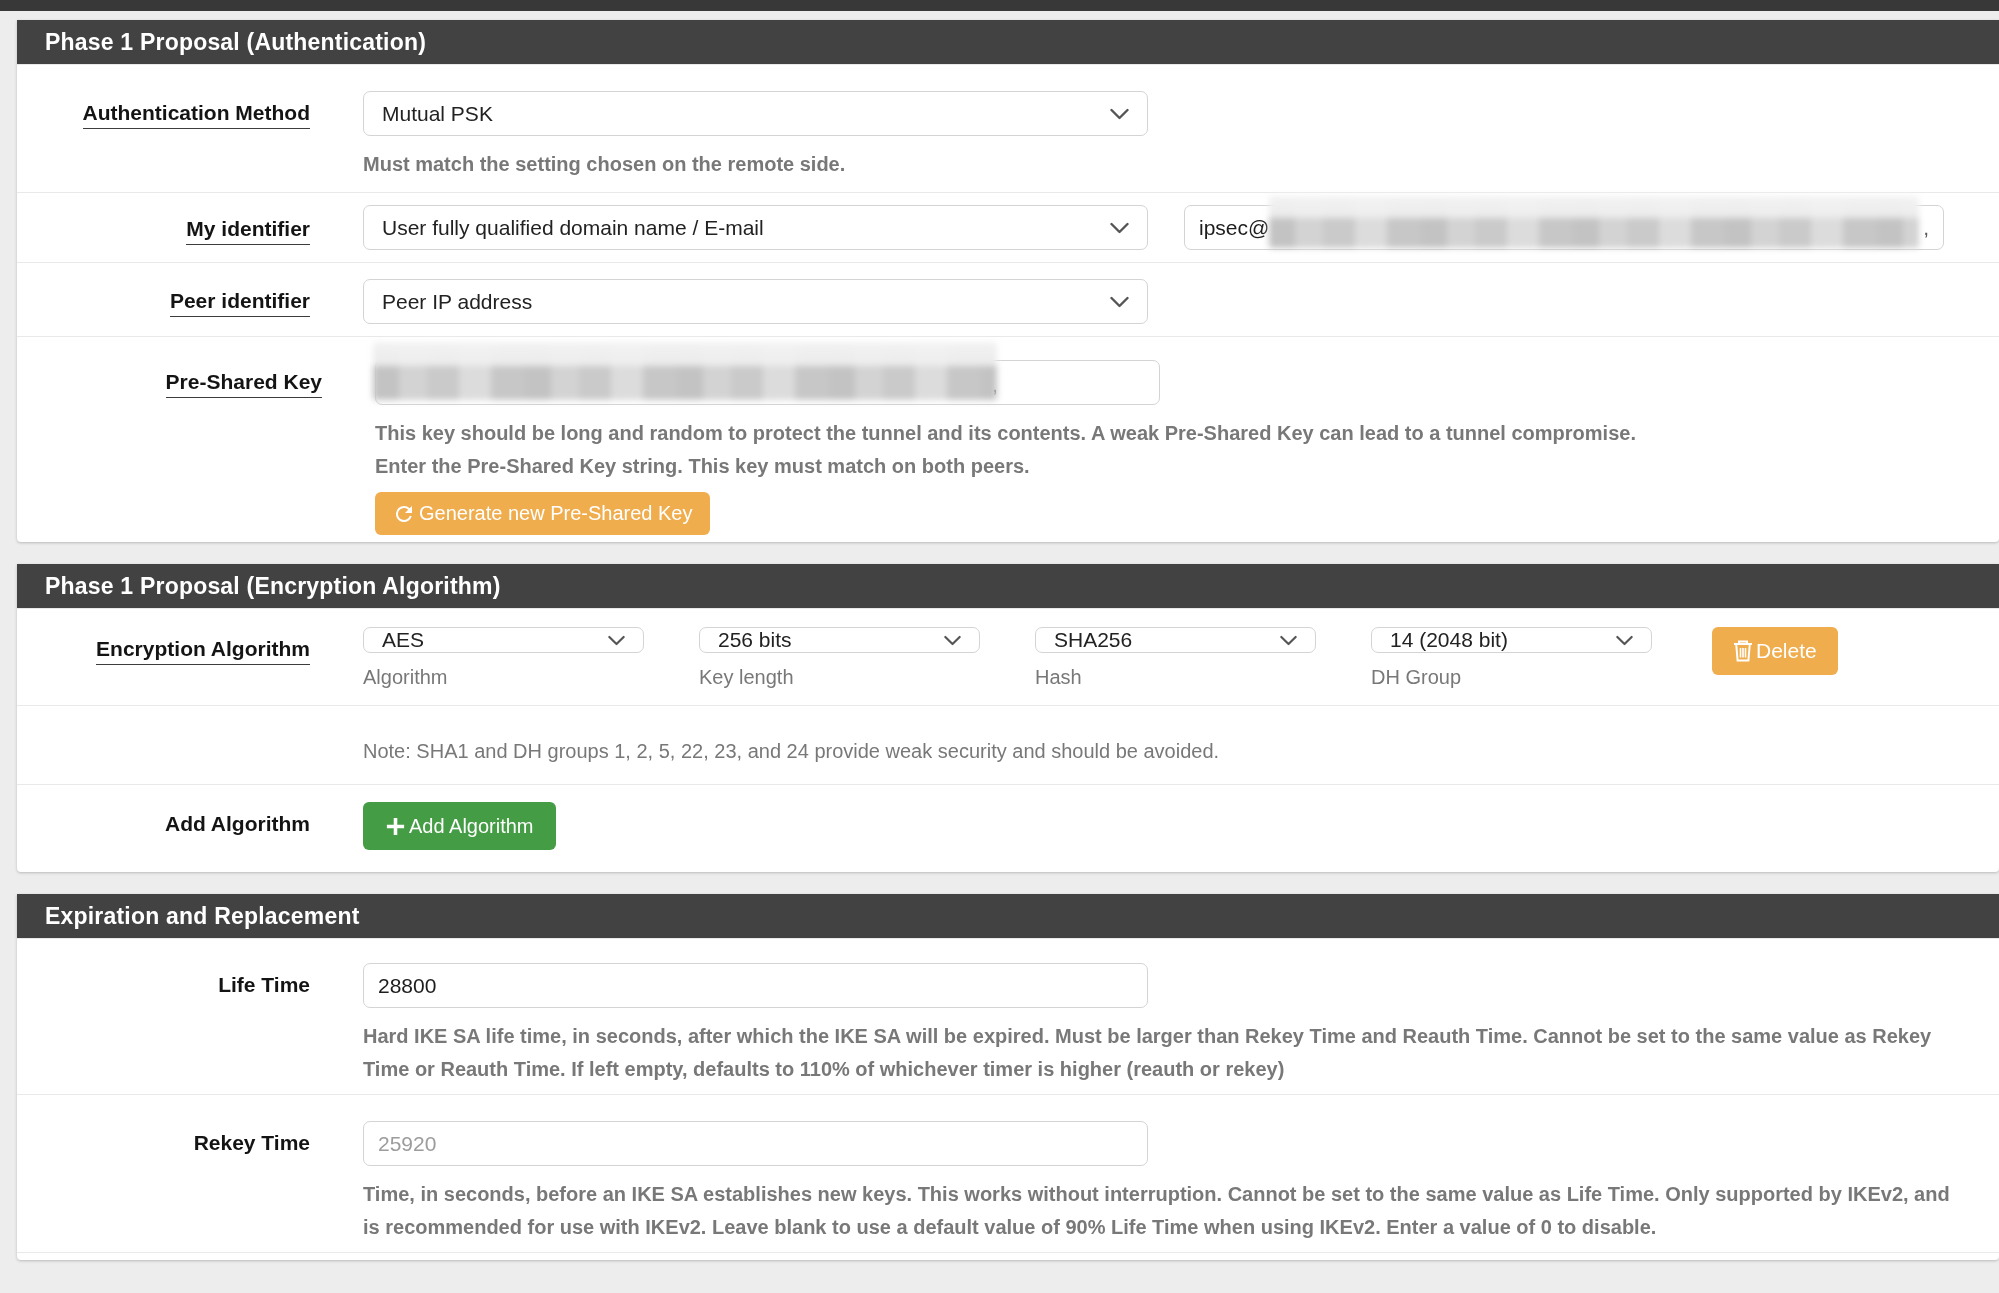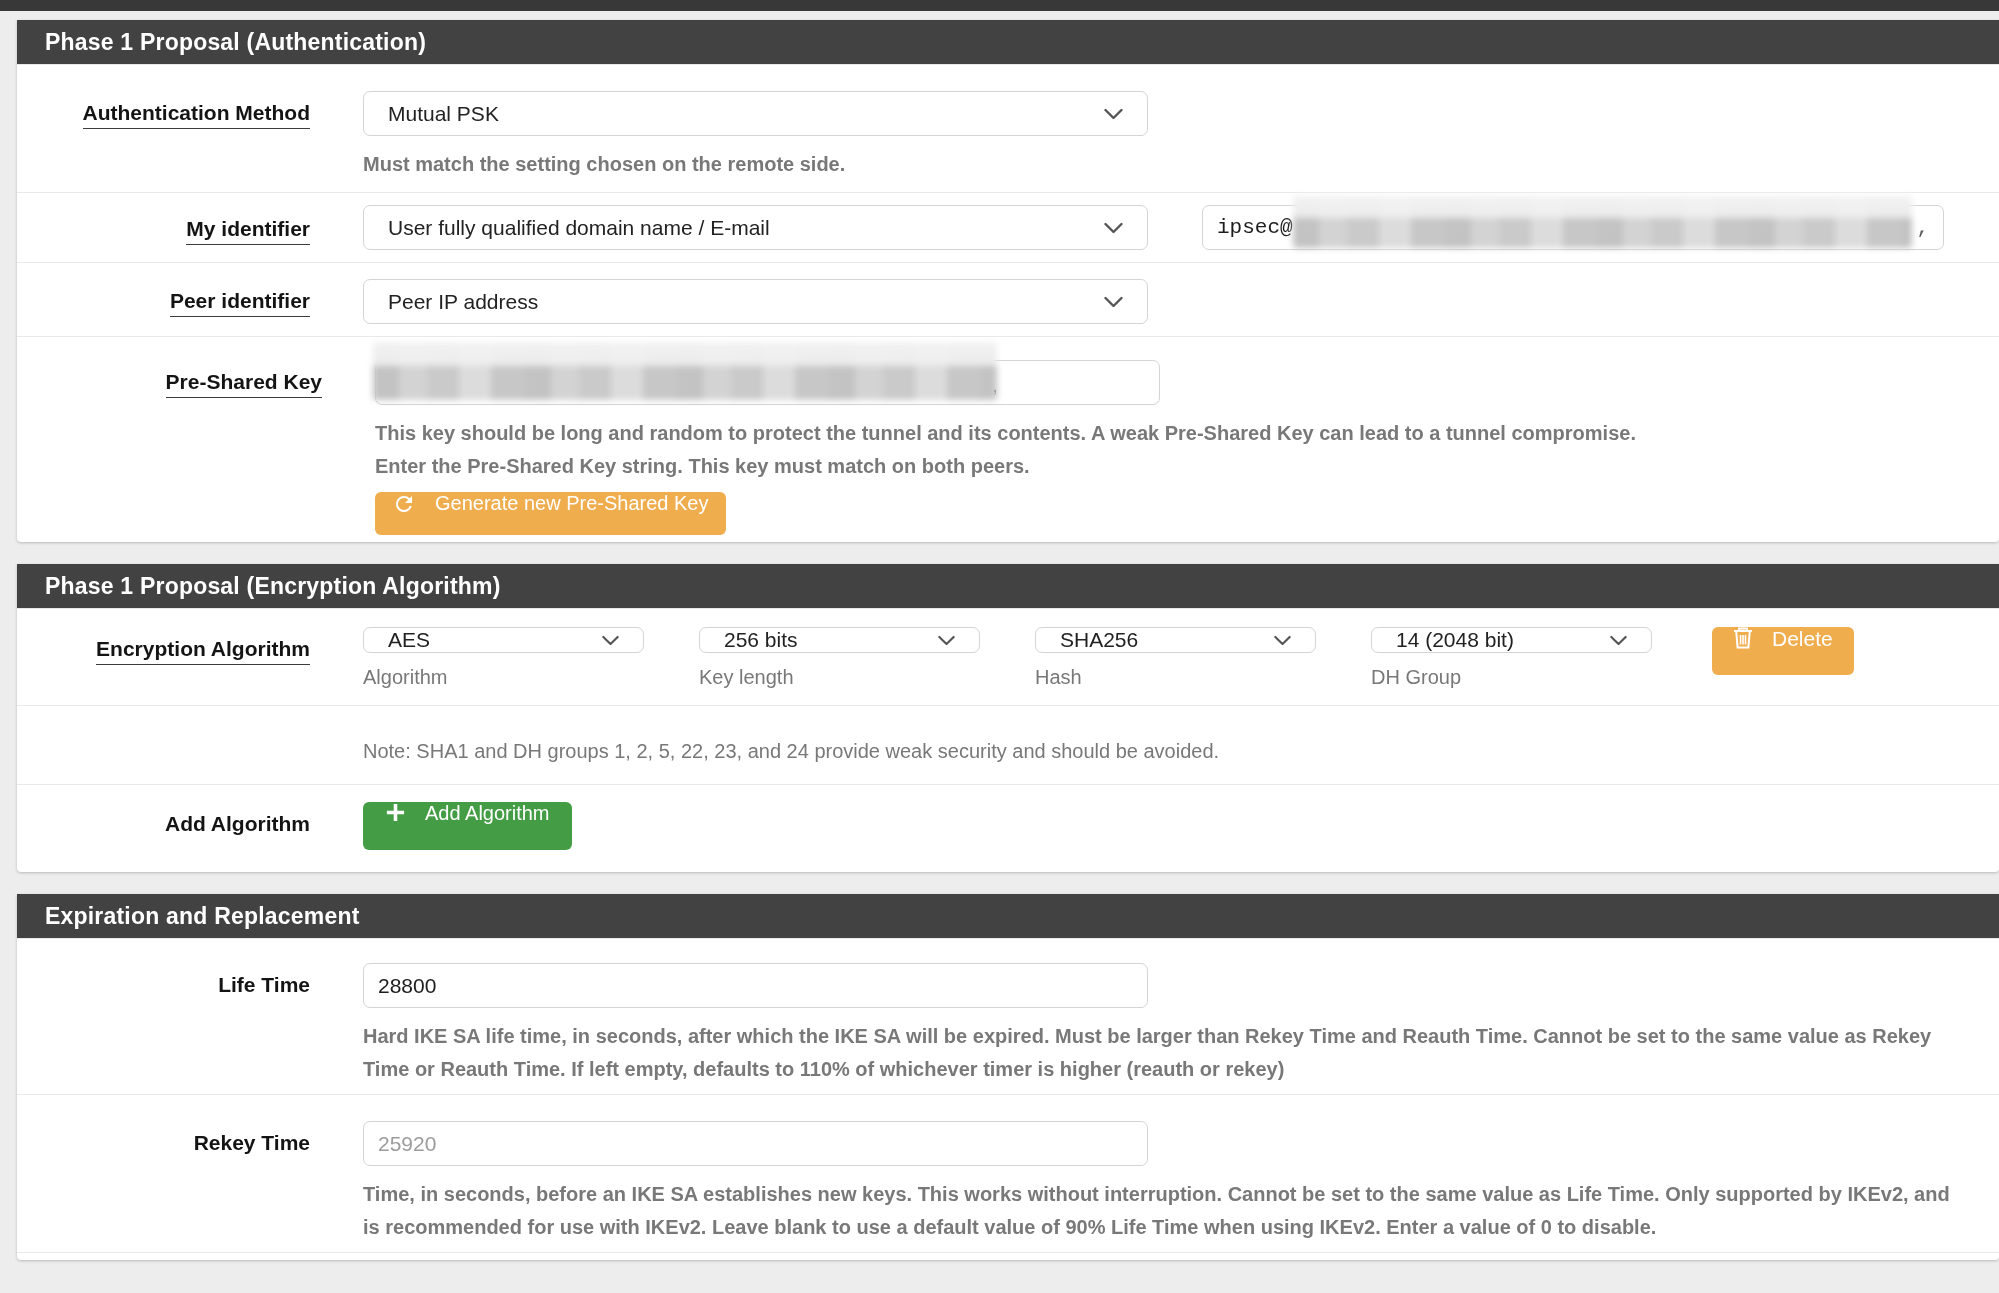--- a/index.html
+++ b/index.html
@@ -35,37 +35,37 @@
 
   .ctl-label { font-size:21px; font-weight:bold; color:#141414; display:inline-block; }
   .ctl-label.u { border-bottom:1px solid #3c3c3c; padding-bottom:3px; }
 
   .help { color:#787878; font-size:20px; line-height:33px; }
 
   .control { width:785px; height:45px; }
   .select {
     border:1px solid #d4d4d4; border-radius:7px; background:#fff;
     display:flex; align-items:center; justify-content:space-between;
-    padding:0 24px; font-size:21px; color:#222;
+    padding:0 18px; font-size:21px; color:#222;
   }
   .sel-text { white-space:nowrap; overflow:hidden; }
   .chev { display:inline-flex; flex:none; margin-left:12px; }
 
   .textbox {
     border:1px solid #d4d4d4; border-radius:7px; background:#fff;
     display:flex; align-items:center;
     padding:0 14px; font-size:21px; color:#1d1d1d;
     height:45px;
   }
   input.textbox { display:block; width:785px; outline:none; font-family:inherit; }
   input.textbox::placeholder { color:#9c9c9c; opacity:1; }
 
   .btn {
     border:none; color:#fff; border-radius:6px;
-    display:inline-flex; gap:19px;
+    display:inline-flex; align-items:center; gap:3px;
     font-family:inherit; font-weight:bold; cursor:pointer;
     white-space:nowrap;
   }
   .btn-orange { background:#f0ad4e; }
   .btn-green  { background:#449d44; }
   .btn-generate { height:43px; padding:0 17px; font-size:20px; font-weight:normal; }
   .btn-delete   { height:48px; padding:0 21px; font-size:21px; font-weight:normal; }
   .btn-add      { height:48px; padding:0 22px; font-size:20px; font-weight:normal; }
 
   
@@ -85,21 +85,21 @@
   .r-peer  { padding:16px 0 12px; } .r-peer .lcol { padding-top:10px; }
   .r-psk   { padding:23px 12px 7px; }  .r-psk .lcol  { padding-top:10px; }
   .r-enc   { padding:18px 0 16px; } .r-enc .lcol  { padding-top:10px; }
   .r-note  { padding:29px 0 16px; }
   .r-add   { padding:17px 0 22px; } .r-add .lcol  { padding-top:10px; }
   .r-life  { padding:24px 0 8px; }  .r-life .lcol { padding-top:10px; }
   .r-rekey { padding:26px 0 8px; }  .r-rekey .lcol{ padding-top:10px; }
   .r-stub  { height:8px; }
 
   .field-row { display:flex; align-items:flex-end; }
-  .grow-input { flex:1; margin-left:54px; margin-right:10px; overflow:visible;font-family:Liberation Mono, monospace; }
+  .grow-input { flex:1; margin-left:36px; margin-right:10px; overflow:visible; }
 
   .psk-wrap { position:relative; width:785px; }
   .redact-psk { position:absolute; left:-2px; top:-18px; width:624px; height:58px; }
   .psk-box { position:relative; width:785px; }
   .psk-peek { position:absolute; left:612px; top:12px; }
 
   .id-redact { height:52px; margin-top:-10px; align-self:flex-start; flex:1; }
 
   .enc-fields { display:flex; gap:55px; align-items:flex-start; }
   .fgroup { display:flex; flex-direction:column; }

